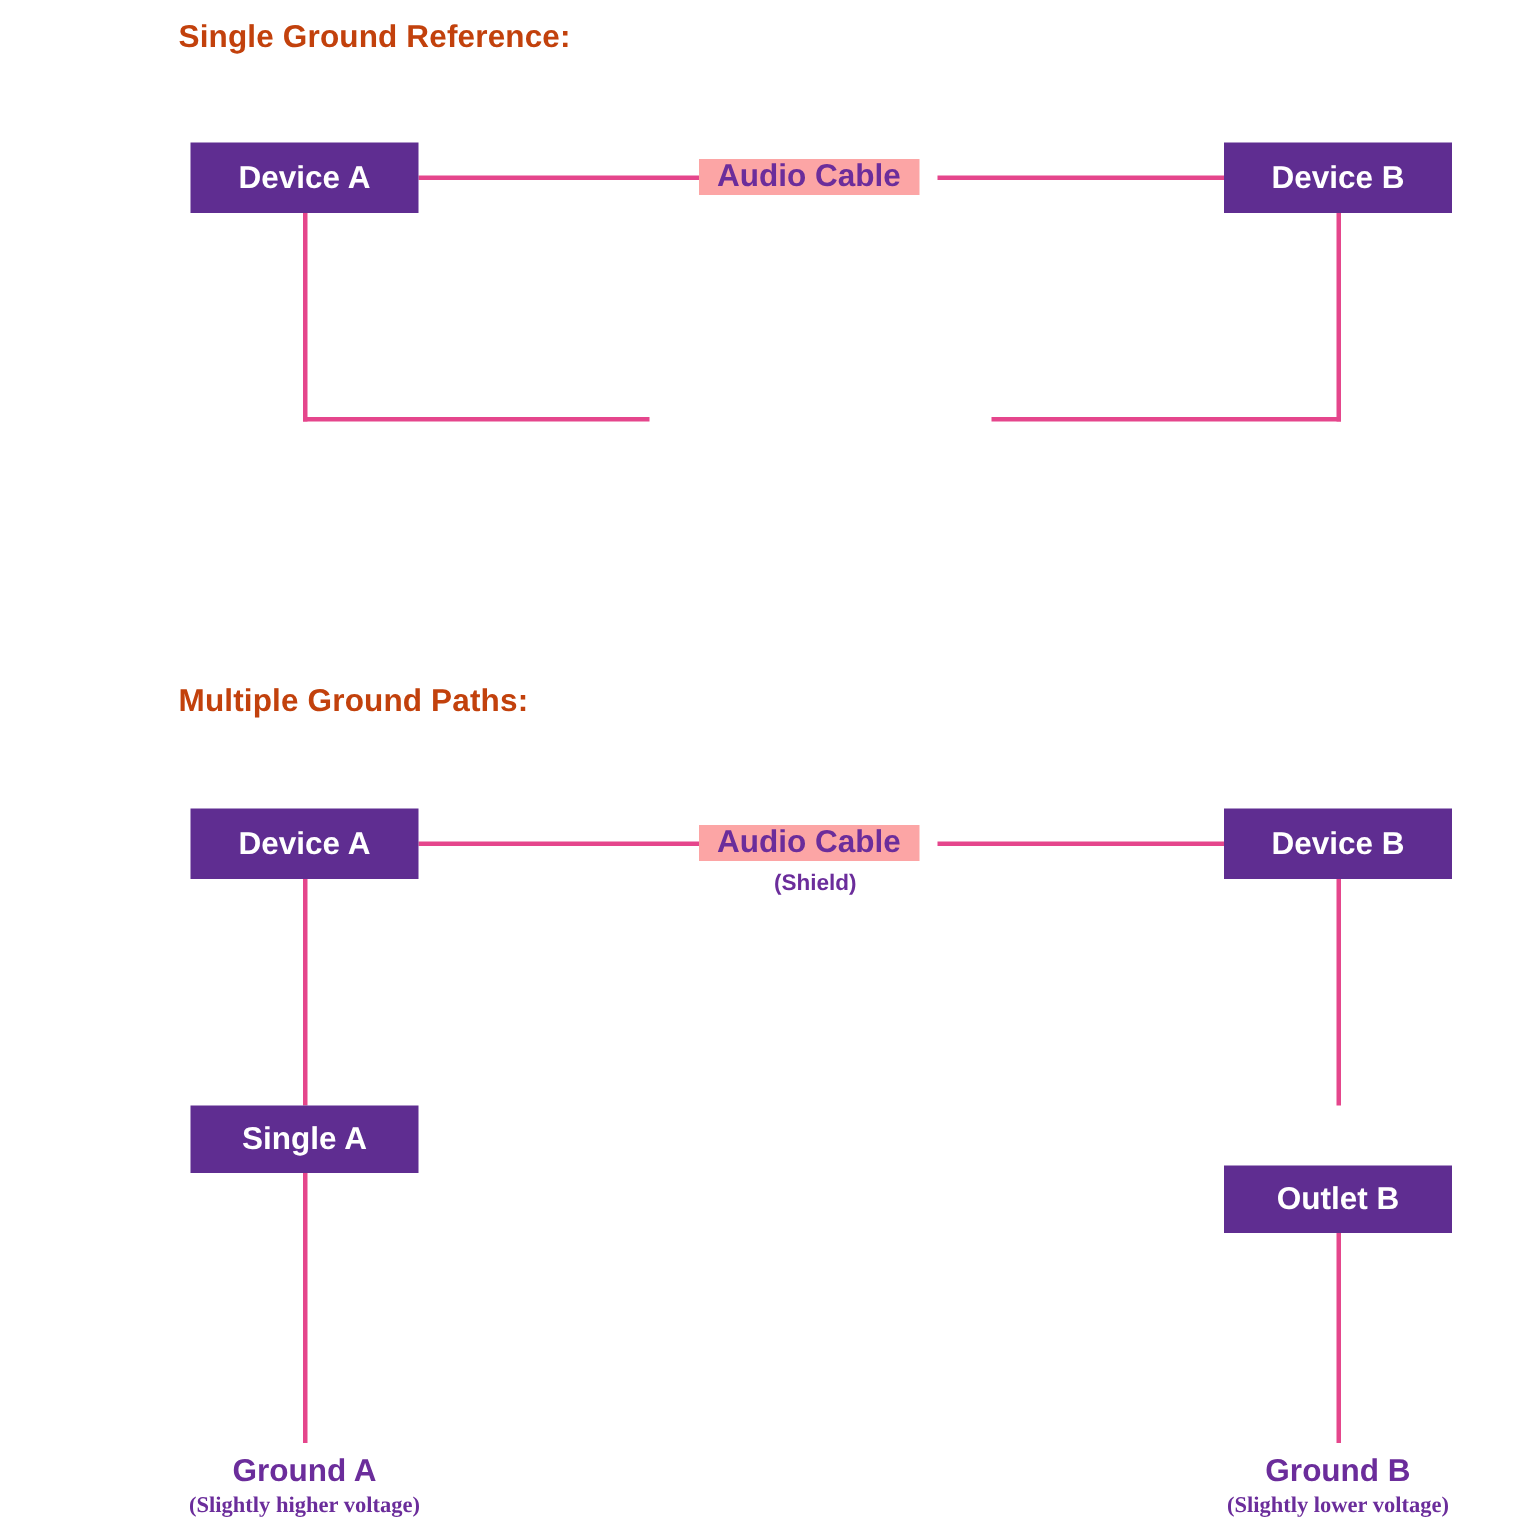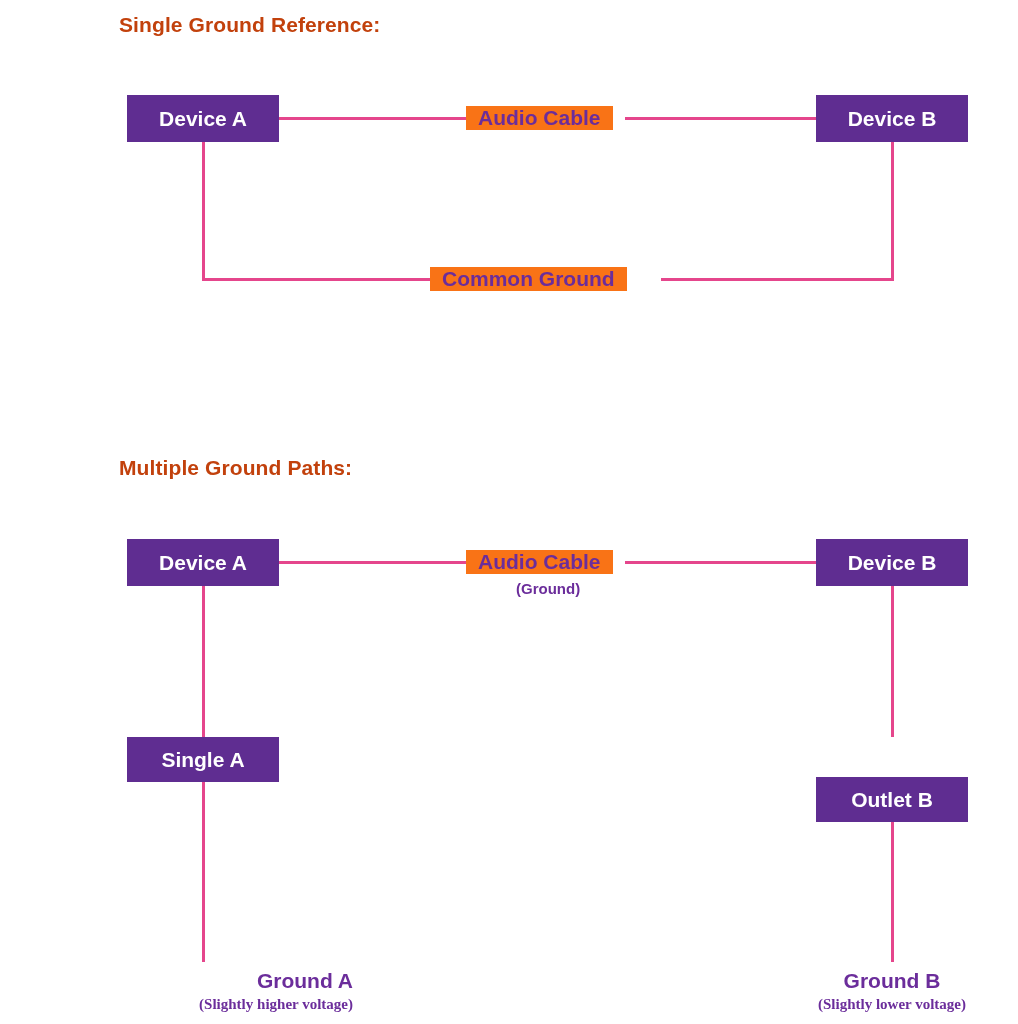--- a/index.html
+++ b/index.html
@@ -62,21 +62,21 @@
   }
   .wire-h { height: 3px; }
   .wire-v { width: 3px; }
 
   .wire-label {
     position: absolute;
     color: #6B2D9B;
     font-weight: bold;
     font-size: 21px;
     white-space: nowrap;
-    background: #f97316;
+    background: #fca5a5;
     padding: 0 12px;
     z-index: 2;
   }
   .wire-sublabel {
     position: absolute;
     color: #6B2D9B;
     font-weight: bold;
     font-size: 15px;
     white-space: nowrap;
     z-index: 2;
@@ -120,46 +120,45 @@
   <div class="node-box" id="d1-device-b">Device B</div>
 
   <div class="wire wire-v" style="left:202px; top:142px; height:139px;"></div>
 
   <div class="wire wire-v" style="left:891px; top:142px; height:139px;"></div>
 
   <div class="wire wire-h" style="left:202px; top:278px; width:231px;"></div>
 
   <div class="wire wire-h" style="left:661px; top:278px; width:233px;"></div>
 
-  <div class="wire-label" style="left:430px; top:267px;">Common Ground</div>
 
   <div class="section-heading" id="heading-multiple">Multiple Ground Paths:</div>
 
   <div class="wire wire-h" style="left:279px; top:561px; width:190px;"></div>
 
   <div class="wire wire-h" style="left:625px; top:561px; width:191px;"></div>
 
   <div class="wire-label" style="left:466px; top:550px;">Audio Cable</div>
-  <div class="wire-sublabel" style="left:516px; top:580px;">(Ground)</div>
+  <div class="wire-sublabel" style="left:516px; top:580px;">(Shield)</div>
 
   <div class="node-box" id="d2-device-a">Device A</div>
 
   <div class="node-box" id="d2-device-b">Device B</div>
 
   <div class="wire wire-v" style="left:202px; top:586px; height:151px;"></div>
   <div class="wire wire-v" style="left:202px; top:782px; height:180px;"></div>
 
   <div class="node-box" id="d2-outlet-a">Single A</div>
 
   <div class="wire wire-v" style="left:891px; top:586px; height:151px;"></div>
   <div class="wire wire-v" style="left:891px; top:782px; height:180px;"></div>
 
   <div class="node-box" id="d2-outlet-b">Outlet B</div>
 
-  <div class="ground-label" style="left:53px; top:968px; width:300px;text-align:right;">
+  <div class="ground-label" style="left:53px; top:968px; width:300px;">
     <div class="ground-title">Ground A</div>
     <div class="ground-note">(Slightly higher voltage)</div>
   </div>
 
   <div class="ground-label" style="left:742px; top:968px; width:300px;">
     <div class="ground-title">Ground B</div>
     <div class="ground-note">(Slightly lower voltage)</div>
   </div>
 
 </div>

